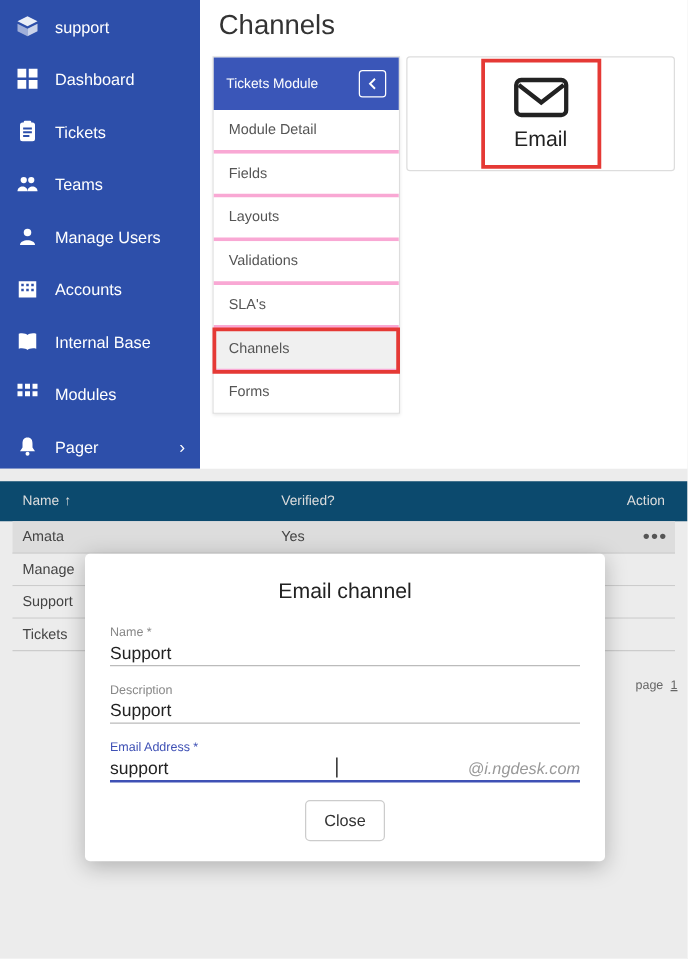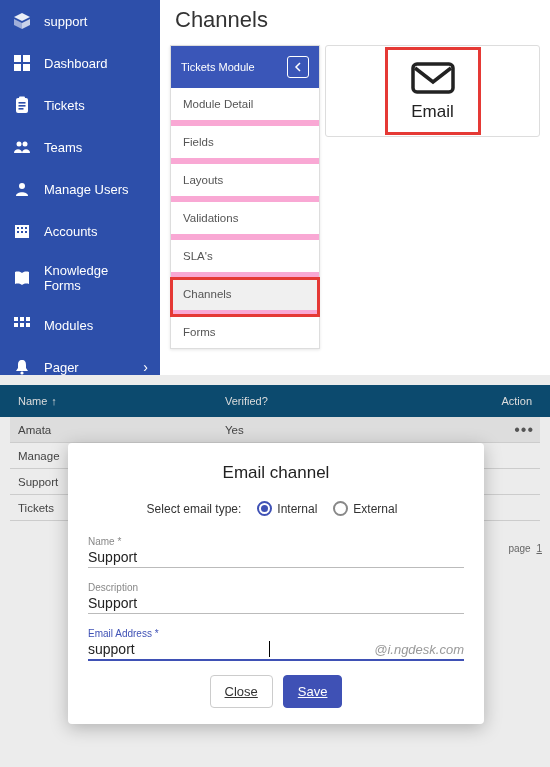--- a/index.html
+++ b/index.html
@@ -8,21 +8,21 @@
   .top-region { position: relative; width: 550px; height: 375px; background: #fff; }
   .sidebar { position: absolute; left: 0; top: 0; width: 160px; height: 375px; background: #2d4faa; color: #fff; }
   .sidebar-item { display: flex; align-items: center; padding: 11px 12px; font-size: 13px; cursor: pointer; }
   .sidebar-item .side-icon { width: 20px; height: 20px; margin-right: 12px; display: inline-flex; align-items: center; justify-content: center; }
   .sidebar-item.pager { display: flex; align-items: center; justify-content: space-between; }
   .page-header { position: absolute; left: 175px; top: 0; font-size: 22px; color: #333; height: 40px; display: flex; align-items: center; }
   .content-area { position: absolute; left: 170px; top: 45px; width: 370px; }
   .module-panel { position: absolute; left: 0; top: 0; width: 150px; border: 1px solid #ddd; background: #fff; box-shadow: 0 1px 3px rgba(0,0,0,0.1); }
   .module-header { background: #3a56b8; color: #fff; padding: 10px 10px; font-size: 11px; display: flex; align-items: center; justify-content: space-between; }
   .module-header .back-btn { width: 22px; height: 22px; border: 1px solid #fff; border-radius: 3px; display: flex; align-items: center; justify-content: center; cursor: pointer; }
-  .module-item { padding: 10px 12px; font-size: 11.5px; color: #555; border-bottom: 6px solid #f9a8d4; cursor: pointer; background: #fff; }
+  .module-item { padding: 10px 12px; font-size: 11.5px; color: #555; border-bottom: 3px solid #f9a8d4; cursor: pointer; background: #fff; }
   .module-item:last-child { border-bottom: none; }
   .module-item.channels { background: #f0f0f0; outline: 3px solid #e53935; outline-offset: -2px; }
   .email-card { position: absolute; left: 155px; top: 0; width: 215px; height: 92px; border: 1px solid #ddd; border-radius: 3px; display: flex; align-items: center; justify-content: center; }
   .email-inner { display: flex; flex-direction: column; align-items: center; justify-content: center; width: 90px; height: 82px; outline: 3px solid #e53935; padding: 6px; cursor: pointer; }
   .email-inner .email-label { font-size: 17px; color: #222; margin-top: 6px; }
   
   .bottom-region { position: relative; width: 550px; height: 392px; background: #ececec; }
   .table-header { position: absolute; left: 0; top: 10px; width: 550px; height: 32px; background: #0c4a6e; display: flex; align-items: center; }
   .th { font-size: 11px; color: #ddd; }
   .th.name { margin-left: 18px; display: flex; align-items: center; }
@@ -47,21 +47,21 @@
   .radio.selected::after { content: ""; width: 7px; height: 7px; border-radius: 50%; background: #3f51b5; }
   .field { margin-bottom: 14px; }
   .field-label { font-size: 10px; color: #888; margin-bottom: 2px; }
   .field-label.active { color: #3f51b5; }
   .field-input-wrap { position: relative; border-bottom: 1px solid #bbb; padding-bottom: 2px; display: flex; align-items: center; }
   .field-input-wrap.active { border-bottom: 2px solid #3f51b5; }
   .field-input { border: none; outline: none; font-size: 14px; color: #222; width: 100%; background: transparent; }
   .suffix { font-size: 13px; color: #999; white-space: nowrap; font-style: italic; }
   .caret { display: inline-block; width: 1px; height: 16px; background: #000; vertical-align: middle; margin-left: 0; }
   .modal-actions { display: flex; justify-content: center; gap: 10px; margin-top: 14px; }
-  .btn { font-size: 13px; padding: 8px 14px; border-radius: 4px; cursor: pointer; border: 1px solid #ccc; background: #fff; color: #333; text-decoration: underline; }
+  .btn { font-size: 13px; padding: 8px 14px; border-radius: 4px; cursor: pointer; border: 1px solid #ccc; background: #fff; color: #333; }
   .btn.primary { background: #3f51b5; color: #fff; border-color: #3f51b5; }
   svg { display: block; }
 </style>
 </head>
 <body>
 
 <div class="top-region">
   <div class="sidebar">
     <div class="sidebar-item">
       <span class="side-icon">
@@ -129,21 +129,21 @@
           </svg>
       </span>
       <span>Accounts</span>
     </div>
     <div class="sidebar-item">
       <span class="side-icon">
         <svg width="18" height="18" viewBox="0 0 18 18" fill="#fff">
             <path d="M2 3 C5 2 8 3 9 4 C10 3 13 2 16 3 L16 15 C13 14 10 15 9 16 C8 15 5 14 2 15 Z"></path>
           </svg>
       </span>
-      <span>Knowledge Forms</span>
+      <span>Internal Base</span>
     </div>
     <div class="sidebar-item">
       <span class="side-icon">
         <svg width="18" height="18" viewBox="0 0 18 18" fill="#fff">
             <rect x="1" y="1" width="4" height="4"></rect>
             <rect x="7" y="1" width="4" height="4"></rect>
             <rect x="13" y="1" width="4" height="4"></rect>
             <rect x="1" y="7" width="4" height="4"></rect>
             <rect x="7" y="7" width="4" height="4"></rect>
             <rect x="13" y="7" width="4" height="4"></rect>
@@ -223,33 +223,20 @@
       <div class="td name">Tickets</div>
     </div>
   </div>
   <div class="pagination">
     <span>page</span>
     <span style="text-decoration:underline;margin-left:3px;">1</span>
   </div>
 
   <div class="modal">
     <div class="modal-title">Email channel</div>
-    <div class="type-row">
-      <span class="label">Select email type:</span>
-      <div class="radio-group">
-        <div class="radio-opt">
-          <span class="radio selected"></span>
-          <span>Internal</span>
-        </div>
-        <div class="radio-opt">
-          <span class="radio"></span>
-          <span>External</span>
-        </div>
-      </div>
-    </div>
 
     <div class="field">
       <div class="field-label">Name *</div>
       <div class="field-input-wrap">
         <input class="field-input" value="Support" style="">
       </div>
     </div>
 
     <div class="field">
       <div class="field-label">Description</div>
@@ -264,16 +251,15 @@
         <span style="display:flex;align-items:center;">
           <input class="field-input" style="width: auto; min-width: 52px;" value="support">
             <span class="caret"></span>
         </span>
         <span class="suffix" style="margin-left:auto;">@i.ngdesk.com</span>
       </div>
     </div>
 
     <div class="modal-actions">
       <button class="btn">Close</button>
-      <button class="btn primary">Save</button>
     </div>
   </div>
 </div>
 
 </body></html>

